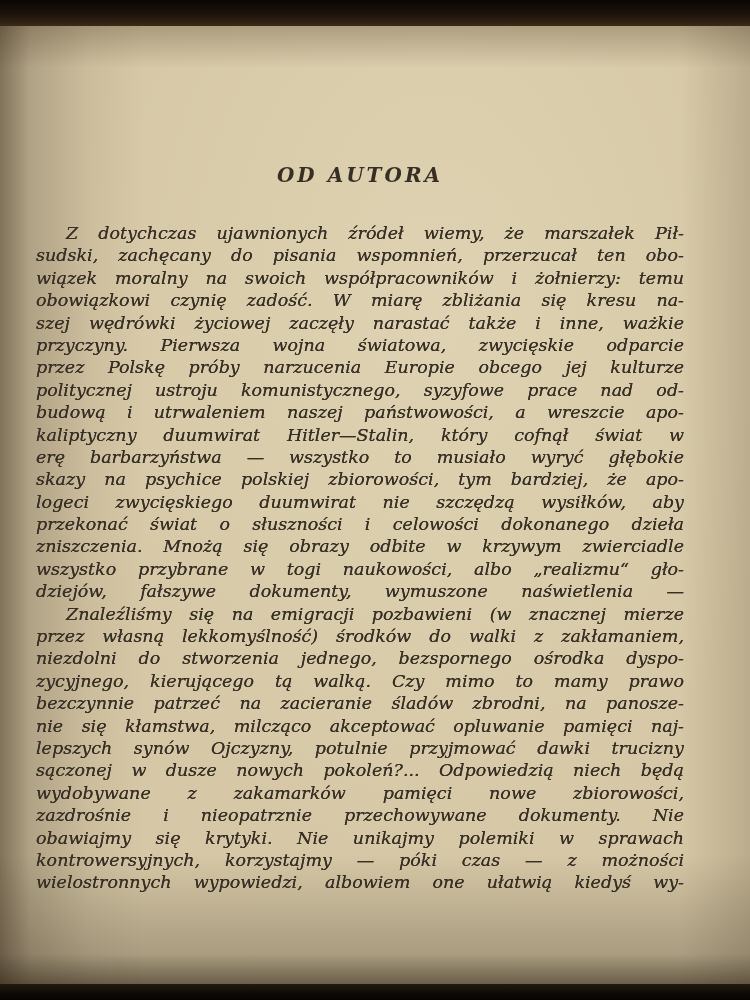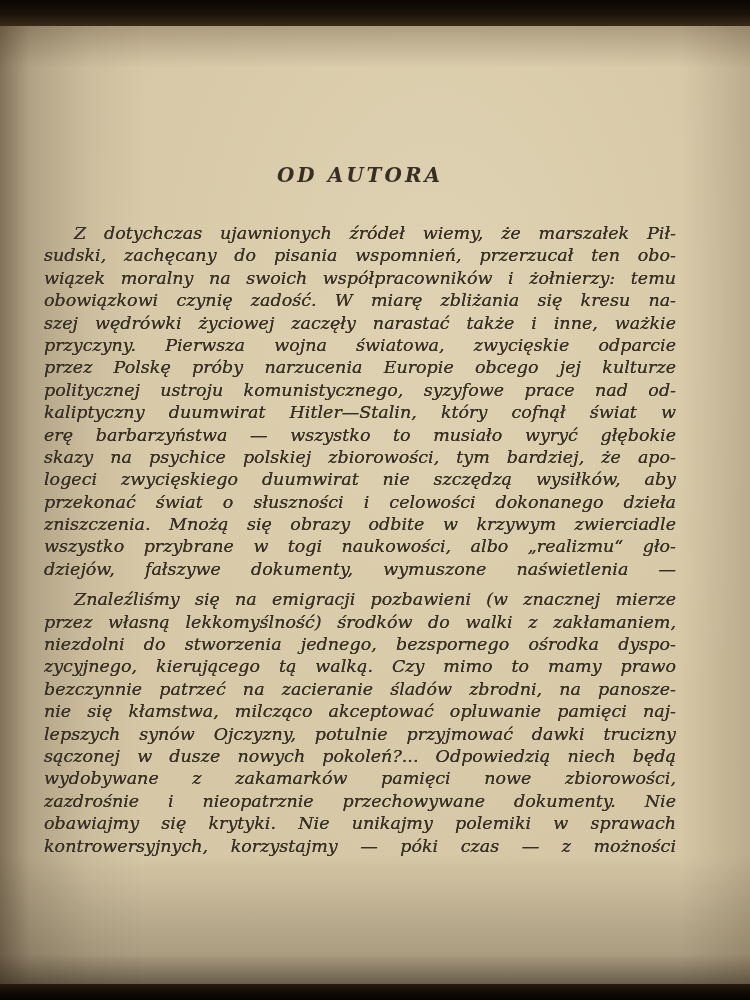--- a/index.html
+++ b/index.html
@@ -54,21 +54,21 @@
     color: var(--ink, #372f25);
   }
   .page-body {
     margin: 0 0 0 36px;
     width: 648px;
     color: var(--ink, #372f25);
     font-style: italic;
     font-size: 17.5px;
     text-shadow: 0 0 0.4px currentColor;
   }
-  .paragraph { margin: 8px; }
+  .paragraph { margin: 0; }
   .line {
     height: 22.4px;
     line-height: 22.4px;
     text-align: justify;
     text-align-last: justify;
     overflow: hidden;
   }
   .line.first { padding-left: 30px; }
   .line.para-end { text-align-last: left; }
 </style>
@@ -82,20 +82,21 @@
     <div class="page-body">
         <div class="paragraph">
           <div class="line first">Z dotychczas ujawnionych źródeł wiemy, że marszałek Pił-</div>
           <div class="line">sudski, zachęcany do pisania wspomnień, przerzucał ten obo-</div>
           <div class="line">wiązek moralny na swoich współpracowników i żołnierzy: temu</div>
           <div class="line">obowiązkowi czynię zadość. W miarę zbliżania się kresu na-</div>
           <div class="line">szej wędrówki życiowej zaczęły narastać także i inne, ważkie</div>
           <div class="line">przyczyny. Pierwsza wojna światowa, zwycięskie odparcie</div>
           <div class="line">przez Polskę próby narzucenia Europie obcego jej kulturze</div>
           <div class="line">politycznej ustroju komunistycznego, syzyfowe prace nad od-</div>
+          <div class="line">budową i utrwaleniem naszej państwowości, a wreszcie apo-</div>
           <div class="line">kaliptyczny duumwirat Hitler—Stalin, który cofnął świat w</div>
           <div class="line">erę barbarzyństwa — wszystko to musiało wyryć głębokie</div>
           <div class="line">skazy na psychice polskiej zbiorowości, tym bardziej, że apo-</div>
           <div class="line">logeci zwycięskiego duumwirat nie szczędzą wysiłków, aby</div>
           <div class="line">przekonać świat o słuszności i celowości dokonanego dzieła</div>
           <div class="line">zniszczenia. Mnożą się obrazy odbite w krzywym zwierciadle</div>
           <div class="line">wszystko przybrane w togi naukowości, albo „realizmu“ gło-</div>
           <div class="line">dziejów, fałszywe dokumenty, wymuszone naświetlenia —</div>
         </div>
         <div class="paragraph">
@@ -104,17 +105,18 @@
           <div class="line">niezdolni do stworzenia jednego, bezspornego ośrodka dyspo-</div>
           <div class="line">zycyjnego, kierującego tą walką. Czy mimo to mamy prawo</div>
           <div class="line">bezczynnie patrzeć na zacieranie śladów zbrodni, na panosze-</div>
           <div class="line">nie się kłamstwa, milcząco akceptować opluwanie pamięci naj-</div>
           <div class="line">lepszych synów Ojczyzny, potulnie przyjmować dawki trucizny</div>
           <div class="line">sączonej w dusze nowych pokoleń?... Odpowiedzią niech będą</div>
           <div class="line">wydobywane z zakamarków pamięci nowe zbiorowości,</div>
           <div class="line">zazdrośnie i nieopatrznie przechowywane dokumenty. Nie</div>
           <div class="line">obawiajmy się krytyki. Nie unikajmy polemiki w sprawach</div>
           <div class="line">kontrowersyjnych, korzystajmy — póki czas — z możności</div>
+          <div class="line">wielostronnych wypowiedzi, albowiem one ułatwią kiedyś wy-</div>
         </div>
       </div>
   </div>
   <div class="edge-bottom"></div>
 </div>
 
 </body></html>

